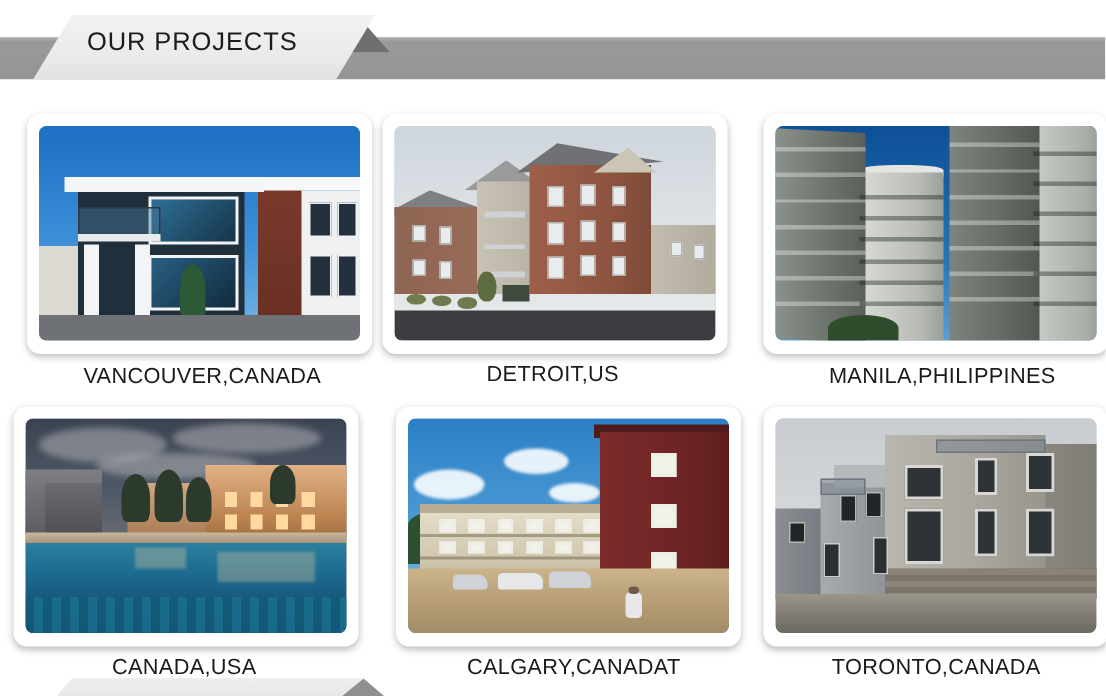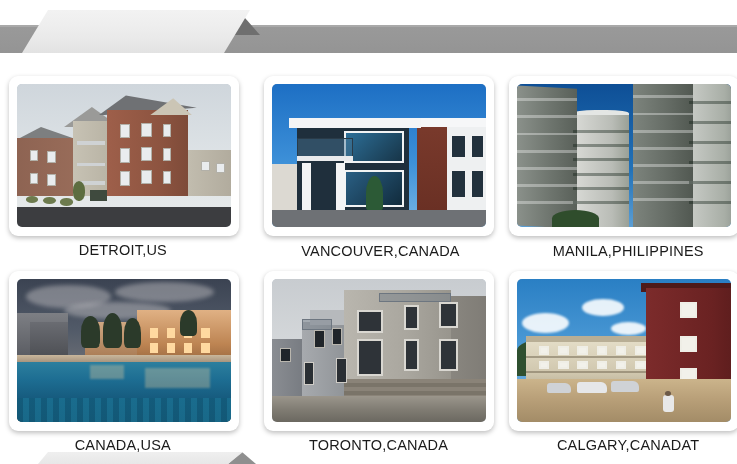--- a/index.html
+++ b/index.html
@@ -264,23 +264,51 @@
 </head>
 <body>
 
 <div id="page">
 
   <div class="section-header">
     <div class="header-band"></div>
     <div class="header-band-topline"></div>
     <div class="header-fold"></div>
     <div class="header-plate"></div>
+    <div class="header-title">OUR PROJECTS</div>
   </div>
 
   <div class="projects-grid">
+
+    <div class="project-cell row1 col2">
+      <div class="photo-frame">
+        <div class="photo ph-vancouver">
+          <div class="sky"></div>
+          <div class="el farHouse"></div>
+          <div class="el rWall"></div>
+          <div class="el woodPanel"></div>
+          <div class="el fasciaR"></div>
+          <div class="el mainWall"></div>
+          <div class="el slabTop"></div>
+          <div class="el glassTop"></div>
+          <div class="el glassBot"></div>
+          <div class="el balRail"></div>
+          <div class="el balcony"></div>
+          <div class="el colL"></div>
+          <div class="el colM"></div>
+          <div class="el rWin" style="left:84%;top:36%;width:7%;height:16%"></div>
+          <div class="el rWin" style="left:93%;top:36%;width:6%;height:16%"></div>
+          <div class="el rWin" style="left:84%;top:60%;width:7%;height:20%"></div>
+          <div class="el rWin" style="left:93%;top:60%;width:6%;height:20%"></div>
+          <div class="el palm"></div>
+          <div class="el ground"></div>
+        </div>
+      </div>
+      <div class="project-label">VANCOUVER,CANADA</div>
+    </div>
 
     <div class="project-cell row1 col1">
       <div class="photo-frame">
         <div class="photo ph-detroit">
           <div class="sky"></div>
           <div class="el bldgFar"></div>
           <div class="el roofL"></div>
             <div class="el bldgL"></div>
           <div class="el roofM"></div>
             <div class="el bldgM"></div>
@@ -309,47 +337,20 @@
           <div class="el tree" style="left:26%;top:68%;width:6%;height:14%"></div>
           <div class="el shrub" style="left:4%;top:78%;width:6%;height:5%"></div>
           <div class="el shrub" style="left:12%;top:79%;width:6%;height:5%"></div>
           <div class="el shrub" style="left:20%;top:80%;width:6%;height:5%"></div>
           <div class="el roadway"></div>
         </div>
       </div>
       <div class="project-label">DETROIT,US</div>
     </div>
 
-    <div class="project-cell row1 col2">
-      <div class="photo-frame">
-        <div class="photo ph-vancouver">
-          <div class="sky"></div>
-          <div class="el farHouse"></div>
-          <div class="el rWall"></div>
-          <div class="el woodPanel"></div>
-          <div class="el fasciaR"></div>
-          <div class="el mainWall"></div>
-          <div class="el slabTop"></div>
-          <div class="el glassTop"></div>
-          <div class="el glassBot"></div>
-          <div class="el balRail"></div>
-          <div class="el balcony"></div>
-          <div class="el colL"></div>
-          <div class="el colM"></div>
-          <div class="el rWin" style="left:84%;top:36%;width:7%;height:16%"></div>
-          <div class="el rWin" style="left:93%;top:36%;width:6%;height:16%"></div>
-          <div class="el rWin" style="left:84%;top:60%;width:7%;height:20%"></div>
-          <div class="el rWin" style="left:93%;top:60%;width:6%;height:20%"></div>
-          <div class="el palm"></div>
-          <div class="el ground"></div>
-        </div>
-      </div>
-      <div class="project-label">VANCOUVER,CANADA</div>
-    </div>
-
     <div class="project-cell row1 col3">
       <div class="photo-frame">
         <div class="photo ph-manila">
           <div class="sky"></div>
           <div class="el towerFR"></div>
           <div class="el towerR"></div>
           <div class="el towerMcap"></div>
           <div class="el towerM"></div>
           <div class="el towerL"></div>
           <div class="el bandH" style="left:-2%;top:10%;width:30%;height:2%"></div>
@@ -412,49 +413,20 @@
           <div class="el deck"></div>
           <div class="el pool"></div>
           <div class="el refl" style="left:60%;top:62%;width:30%;height:14%"></div>
           <div class="el refl" style="left:34%;top:60%;width:16%;height:10%"></div>
           <div class="el tilestrip"></div>
         </div>
       </div>
       <div class="project-label">CANADA,USA</div>
     </div>
 
-    <div class="project-cell row2 col2">
-      <div class="photo-frame">
-        <div class="photo ph-toronto">
-          <div class="sky"></div>
-          <div class="el unitFar"></div>
-          <div class="el unitM"></div>
-          <div class="el unitMtop"></div>
-          <div class="el unitBigR"></div>
-          <div class="el unitBig"></div>
-          <div class="el stoneBase"></div>
-          <div class="el win" style="left:40%;top:22%;width:12%;height:16%"></div>
-          <div class="el win" style="left:40%;top:42%;width:12%;height:26%"></div>
-          <div class="el win" style="left:62%;top:18%;width:7%;height:18%"></div>
-          <div class="el win" style="left:62%;top:42%;width:7%;height:22%"></div>
-          <div class="el win" style="left:78%;top:16%;width:9%;height:18%"></div>
-          <div class="el win" style="left:78%;top:42%;width:9%;height:22%"></div>
-          <div class="el winDark" style="left:20%;top:36%;width:5%;height:12%"></div>
-          <div class="el winDark" style="left:28%;top:34%;width:5%;height:12%"></div>
-          <div class="el winDark" style="left:4%;top:48%;width:5%;height:10%"></div>
-          <div class="el rail" style="left:14%;top:28%;width:14%;height:8%"></div>
-          <div class="el rail" style="left:50%;top:10%;width:34%;height:6%"></div>
-          <div class="el door" style="left:30%;top:55%;width:5%;height:18%"></div>
-          <div class="el door" style="left:15%;top:58%;width:5%;height:16%"></div>
-          <div class="el ground"></div>
-        </div>
-      </div>
-      <div class="project-label">TORONTO,CANADA</div>
-    </div>
-
     <div class="project-cell row2 col3">
       <div class="photo-frame">
         <div class="photo ph-calgary">
           <div class="sky"></div>
           <div class="el cloud" style="left:2%;top:24%;width:22%;height:14%"></div>
           <div class="el cloud" style="left:30%;top:14%;width:20%;height:12%"></div>
           <div class="el cloud" style="left:14%;top:42%;width:18%;height:10%"></div>
           <div class="el cloud" style="left:44%;top:30%;width:16%;height:9%"></div>
           <div class="el treeline"></div>
           <div class="el creamRoof"></div>
@@ -482,18 +454,47 @@
           <div class="el car" style="left:28%;top:72%;width:14%;height:8%"></div>
           <div class="el carD" style="left:44%;top:71%;width:13%;height:8%"></div>
           <div class="el carD" style="left:14%;top:73%;width:11%;height:7%"></div>
           <div class="el person" style="left:68%;top:81%;width:5%;height:12%"></div>
           <div class="el personH" style="left:69%;top:78%;width:3%;height:4%"></div>
         </div>
       </div>
       <div class="project-label">CALGARY,CANADAT</div>
     </div>
 
+    <div class="project-cell row2 col2">
+      <div class="photo-frame">
+        <div class="photo ph-toronto">
+          <div class="sky"></div>
+          <div class="el unitFar"></div>
+          <div class="el unitM"></div>
+          <div class="el unitMtop"></div>
+          <div class="el unitBigR"></div>
+          <div class="el unitBig"></div>
+          <div class="el stoneBase"></div>
+          <div class="el win" style="left:40%;top:22%;width:12%;height:16%"></div>
+          <div class="el win" style="left:40%;top:42%;width:12%;height:26%"></div>
+          <div class="el win" style="left:62%;top:18%;width:7%;height:18%"></div>
+          <div class="el win" style="left:62%;top:42%;width:7%;height:22%"></div>
+          <div class="el win" style="left:78%;top:16%;width:9%;height:18%"></div>
+          <div class="el win" style="left:78%;top:42%;width:9%;height:22%"></div>
+          <div class="el winDark" style="left:20%;top:36%;width:5%;height:12%"></div>
+          <div class="el winDark" style="left:28%;top:34%;width:5%;height:12%"></div>
+          <div class="el winDark" style="left:4%;top:48%;width:5%;height:10%"></div>
+          <div class="el rail" style="left:14%;top:28%;width:14%;height:8%"></div>
+          <div class="el rail" style="left:50%;top:10%;width:34%;height:6%"></div>
+          <div class="el door" style="left:30%;top:55%;width:5%;height:18%"></div>
+          <div class="el door" style="left:15%;top:58%;width:5%;height:16%"></div>
+          <div class="el ground"></div>
+        </div>
+      </div>
+      <div class="project-label">TORONTO,CANADA</div>
+    </div>
+
   </div>
 
   <div class="bottom-sliver-fold"></div>
   <div class="bottom-sliver"></div>
 
 </div>
 
 </body></html>

